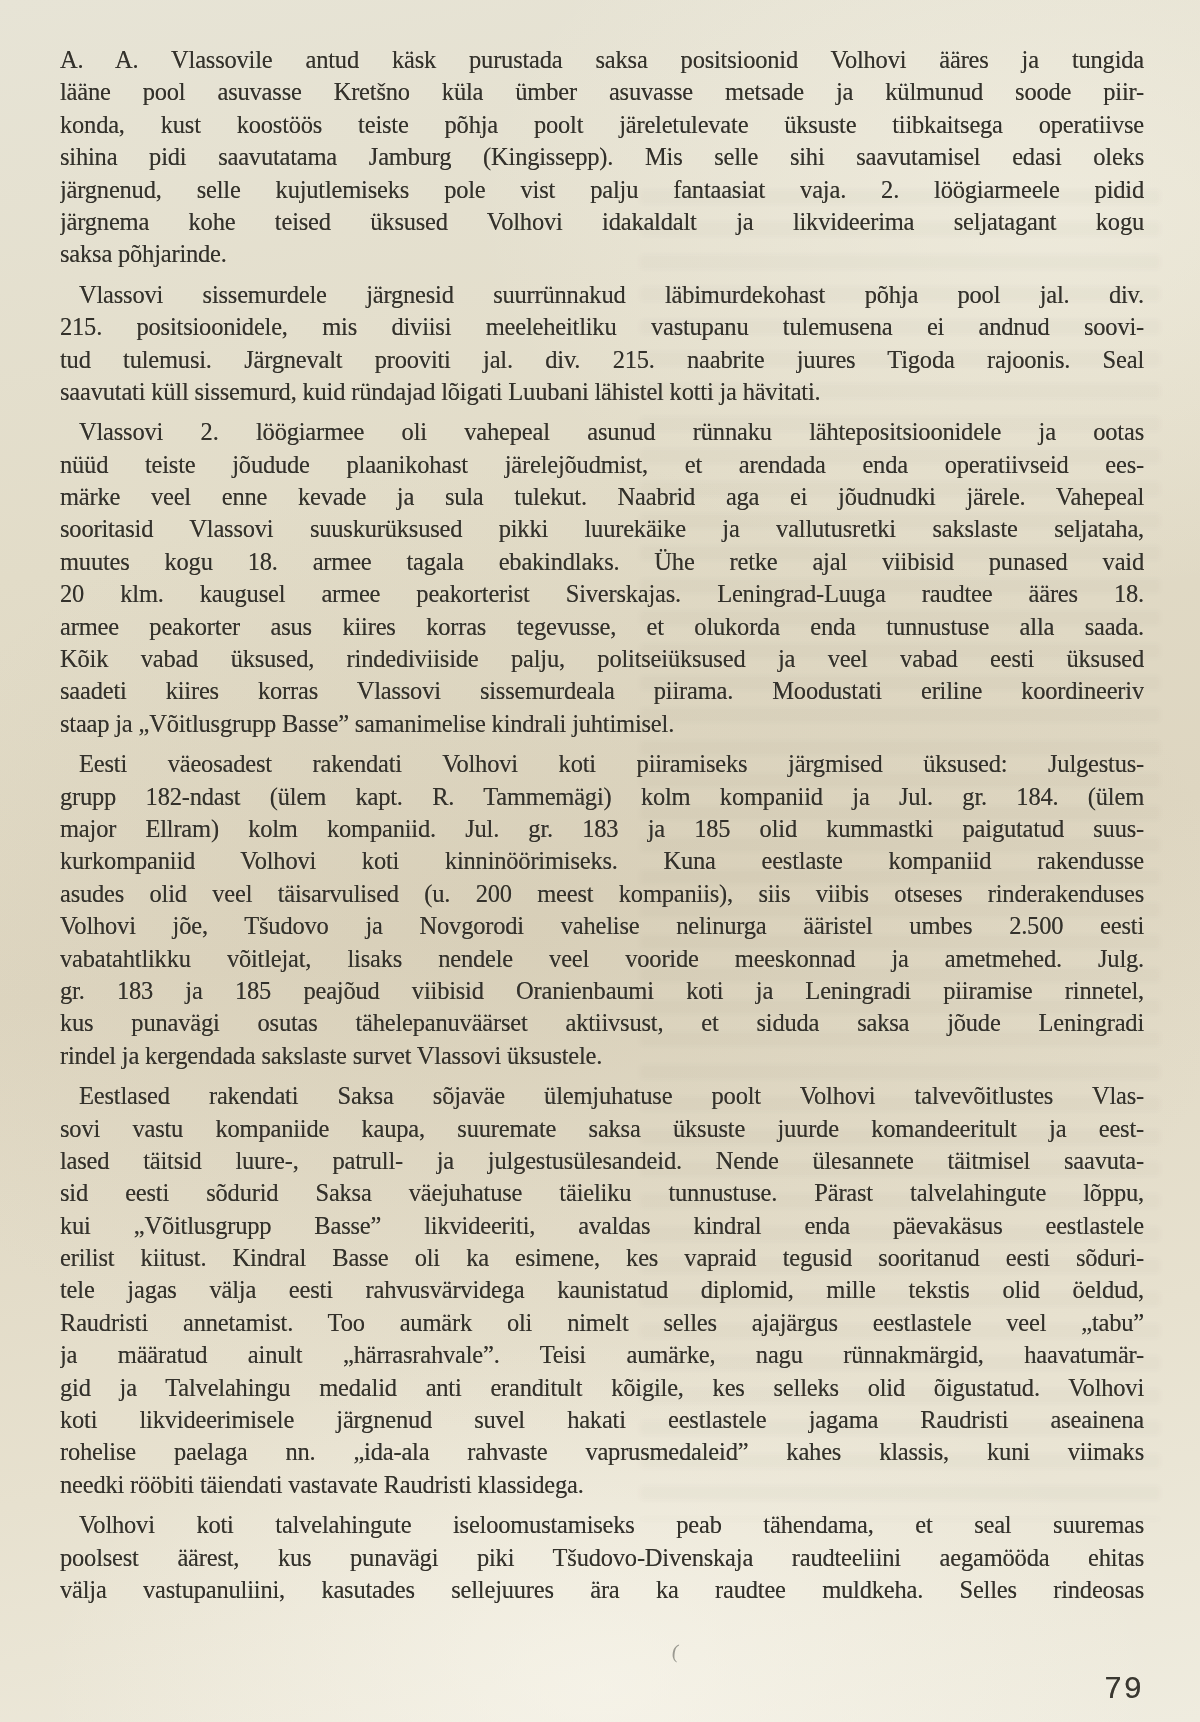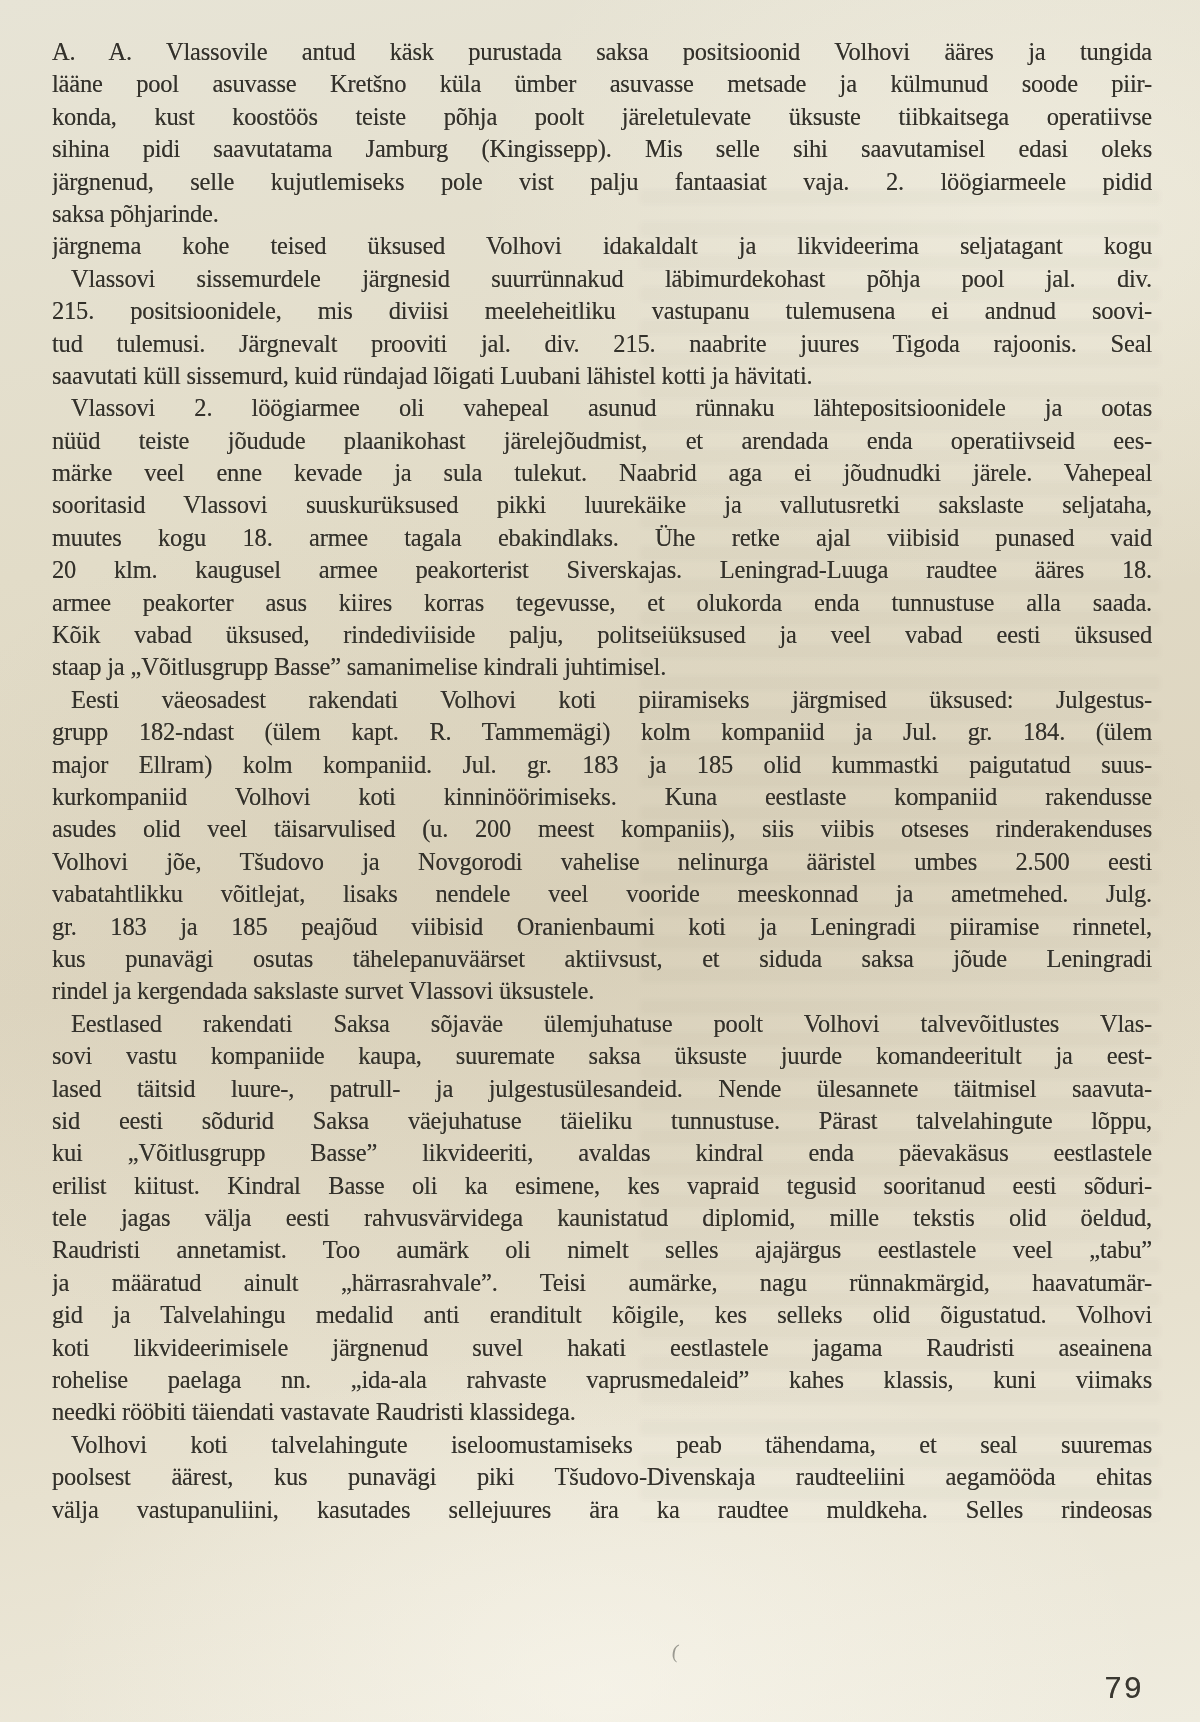--- a/index.html
+++ b/index.html
@@ -39,21 +39,21 @@
   }
 
   .page-text {
     position: absolute;
     left: 52px;
     top: 36px;
     width: 1100px;
     color: #33312b;
   }
 
-  .paragraph { margin: 0; padding: 0; }
+  .paragraph { margin: 8px; padding: 0; }
 
   .line {
     font-size: 24.5px;
     line-height: 32.4px;
     height: 32.4px;
     letter-spacing: -0.2px;
     text-align: justify;
     text-align-last: justify;
     white-space: normal;
     overflow: hidden;
@@ -92,38 +92,39 @@
 
 <div class="showthrough"></div>
 
 <main class="page-text">
     <div class="paragraph">
       <div class="line">A. A. Vlassovile antud käsk purustada saksa positsioonid Volhovi ääres ja tungida</div>
       <div class="line">lääne pool asuvasse Kretšno küla ümber asuvasse metsade ja külmunud soode piir-</div>
       <div class="line">konda, kust koostöös teiste põhja poolt järeletulevate üksuste tiibkaitsega operatiivse</div>
       <div class="line">sihina pidi saavutatama Jamburg (Kingissepp). Mis selle sihi saavutamisel edasi oleks</div>
       <div class="line">järgnenud, selle kujutlemiseks pole vist palju fantaasiat vaja. 2. löögiarmeele pidid</div>
+      <div class="line">järgnema kohe teised üksused Volhovi idakaldalt ja likvideerima seljatagant kogu</div>
       <div class="line para-end">saksa põhjarinde.</div>
-      <div class="line">järgnema kohe teised üksused Volhovi idakaldalt ja likvideerima seljatagant kogu</div>
     </div>
     <div class="paragraph">
       <div class="line indent">Vlassovi sissemurdele järgnesid suurrünnakud läbimurdekohast põhja pool jal. div.</div>
       <div class="line">215. positsioonidele, mis diviisi meeleheitliku vastupanu tulemusena ei andnud soovi-</div>
       <div class="line">tud tulemusi. Järgnevalt prooviti jal. div. 215. naabrite juures Tigoda rajoonis. Seal</div>
       <div class="line para-end">saavutati küll sissemurd, kuid ründajad lõigati Luubani lähistel kotti ja hävitati.</div>
     </div>
     <div class="paragraph">
       <div class="line indent">Vlassovi 2. löögiarmee oli vahepeal asunud rünnaku lähtepositsioonidele ja ootas</div>
       <div class="line">nüüd teiste jõudude plaanikohast järelejõudmist, et arendada enda operatiivseid ees-</div>
       <div class="line">märke veel enne kevade ja sula tulekut. Naabrid aga ei jõudnudki järele. Vahepeal</div>
       <div class="line">sooritasid Vlassovi suuskurüksused pikki luurekäike ja vallutusretki sakslaste seljataha,</div>
       <div class="line">muutes kogu 18. armee tagala ebakindlaks. Ühe retke ajal viibisid punased vaid</div>
       <div class="line">20 klm. kaugusel armee peakorterist Siverskajas. Leningrad-Luuga raudtee ääres 18.</div>
       <div class="line">armee peakorter asus kiires korras tegevusse, et olukorda enda tunnustuse alla saada.</div>
       <div class="line">Kõik vabad üksused, rindediviiside palju, politseiüksused ja veel vabad eesti üksused</div>
+      <div class="line">saadeti kiires korras Vlassovi sissemurdeala piirama. Moodustati eriline koordineeriv</div>
       <div class="line para-end">staap ja „Võitlusgrupp Basse” samanimelise kindrali juhtimisel.</div>
     </div>
     <div class="paragraph">
       <div class="line indent">Eesti väeosadest rakendati Volhovi koti piiramiseks järgmised üksused: Julgestus-</div>
       <div class="line">grupp 182-ndast (ülem kapt. R. Tammemägi) kolm kompaniid ja Jul. gr. 184. (ülem</div>
       <div class="line">major Ellram) kolm kompaniid. Jul. gr. 183 ja 185 olid kummastki paigutatud suus-</div>
       <div class="line">kurkompaniid Volhovi koti kinninöörimiseks. Kuna eestlaste kompaniid rakendusse</div>
       <div class="line">asudes olid veel täisarvulised (u. 200 meest kompaniis), siis viibis otseses rinderakenduses</div>
       <div class="line">Volhovi jõe, Tšudovo ja Novgorodi vahelise nelinurga ääristel umbes 2.500 eesti</div>
       <div class="line">vabatahtlikku võitlejat, lisaks nendele veel vooride meeskonnad ja ametmehed. Julg.</div>

